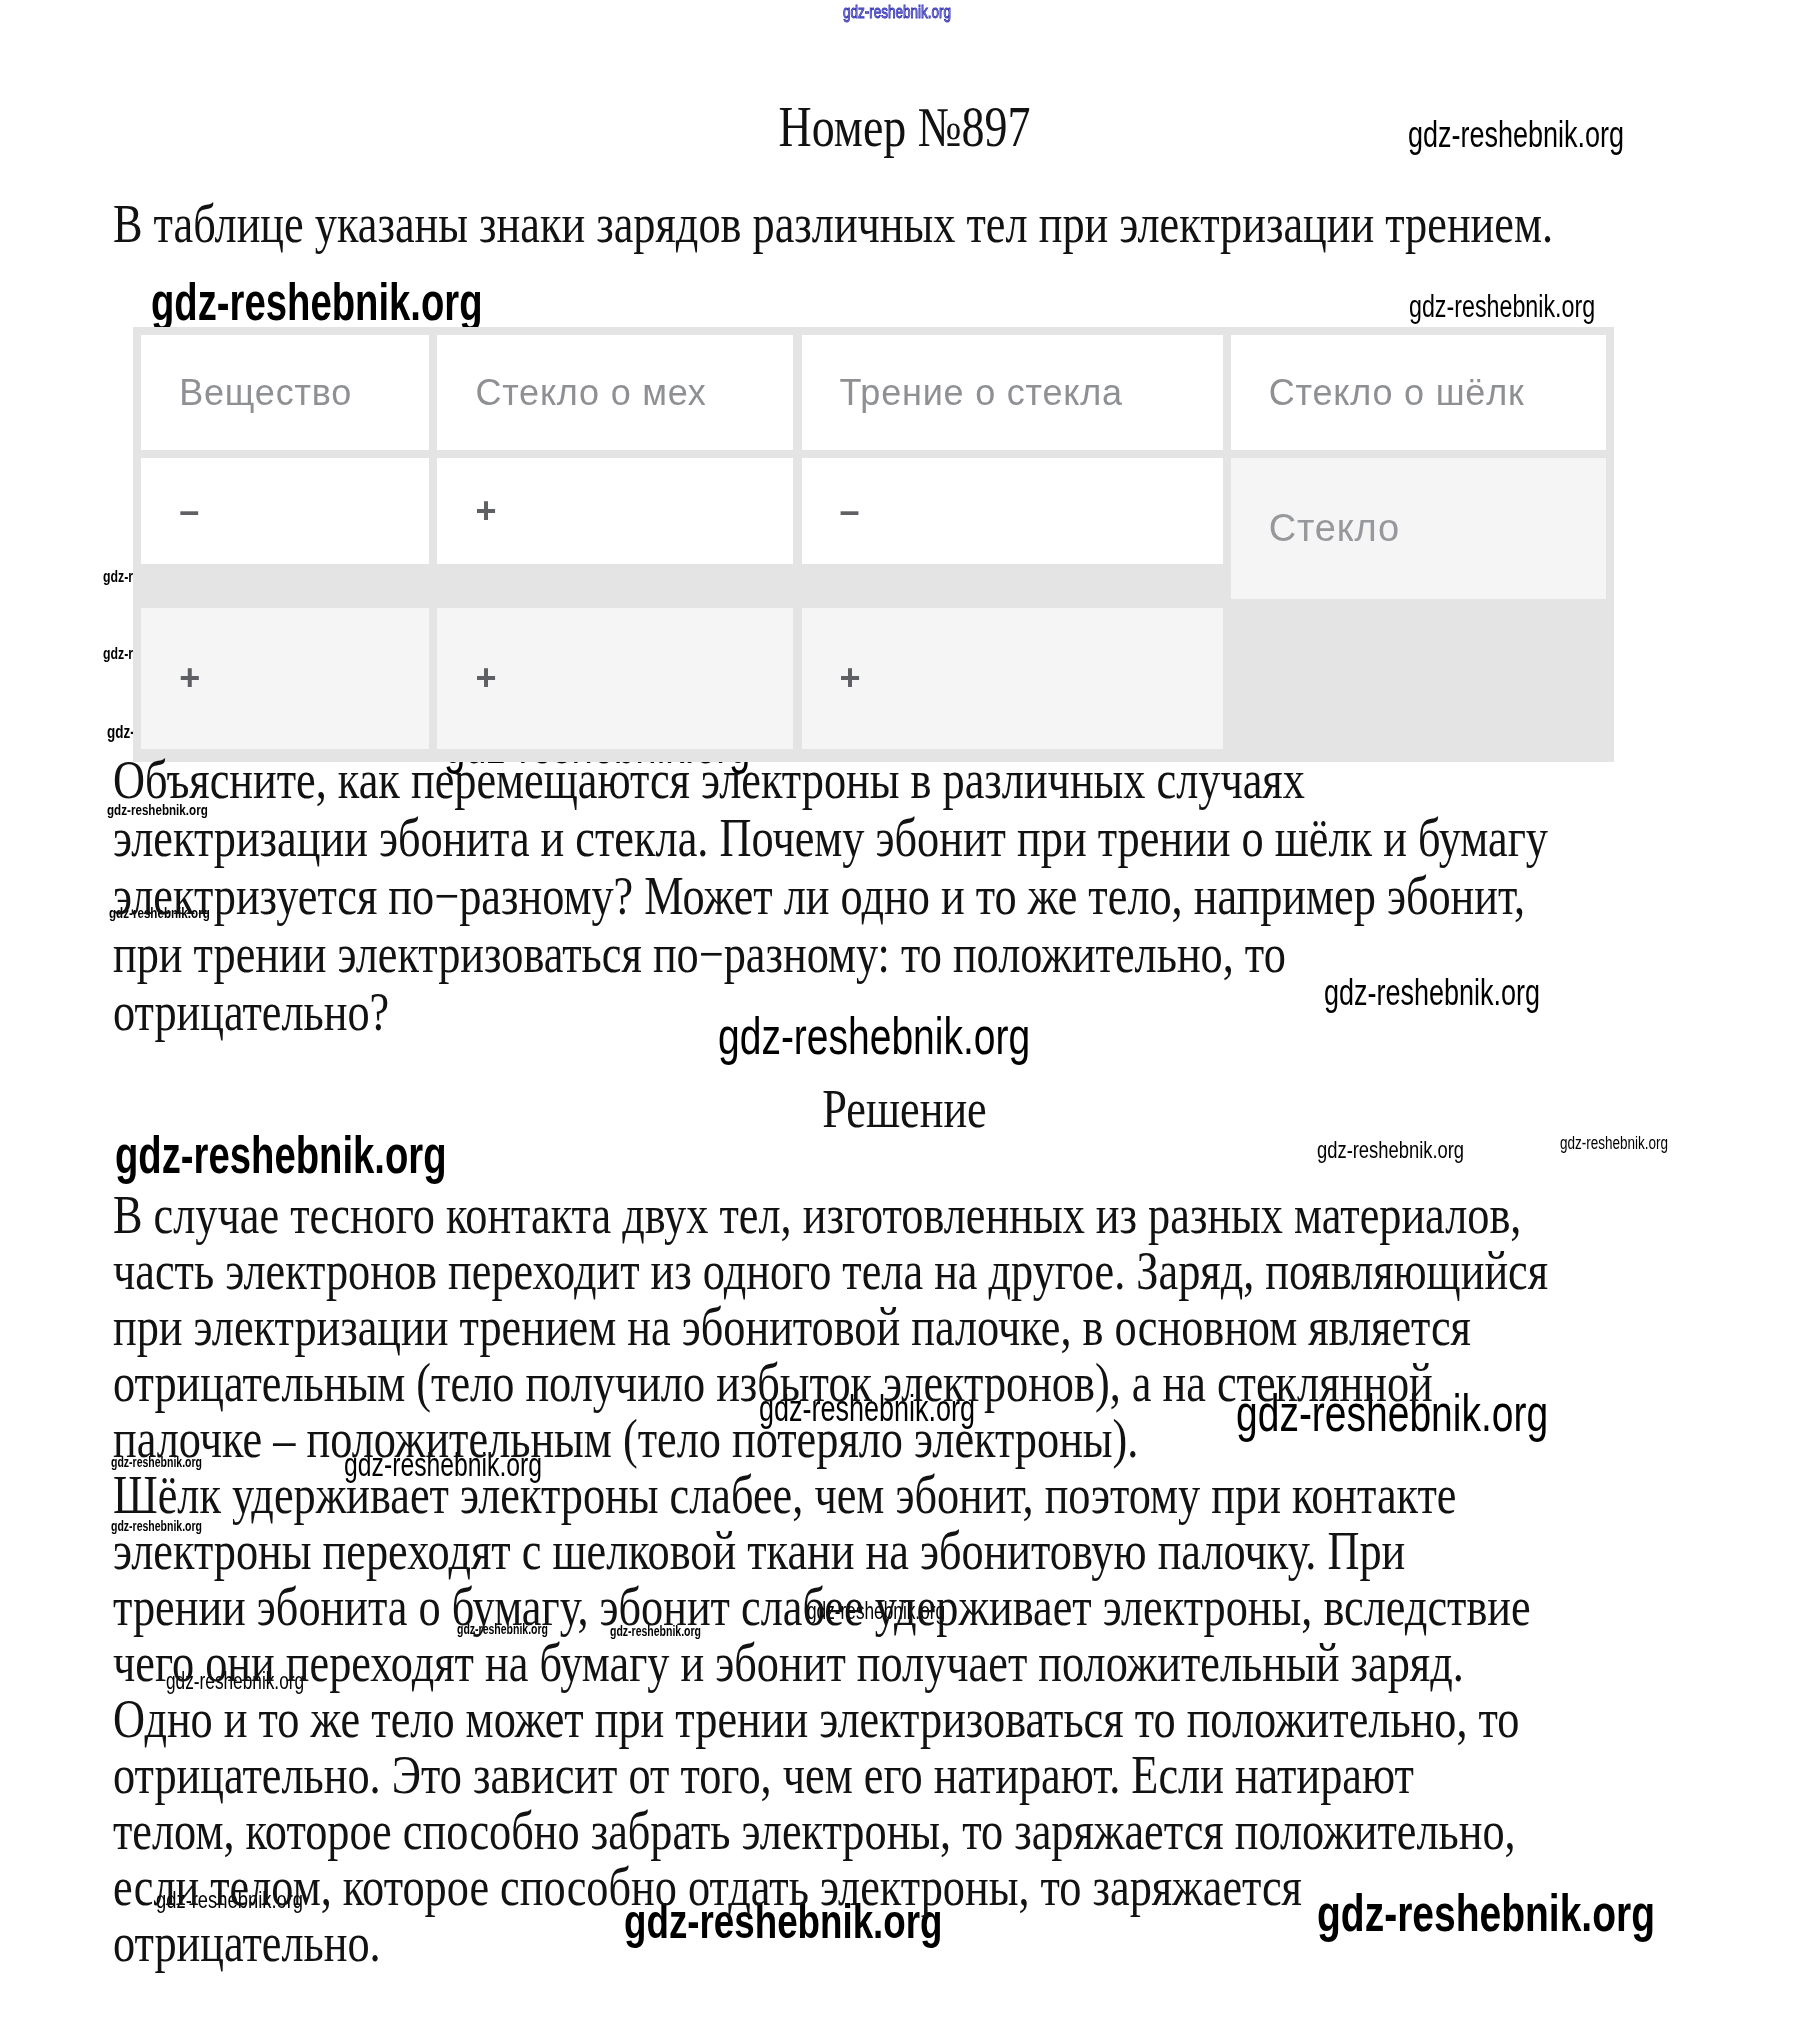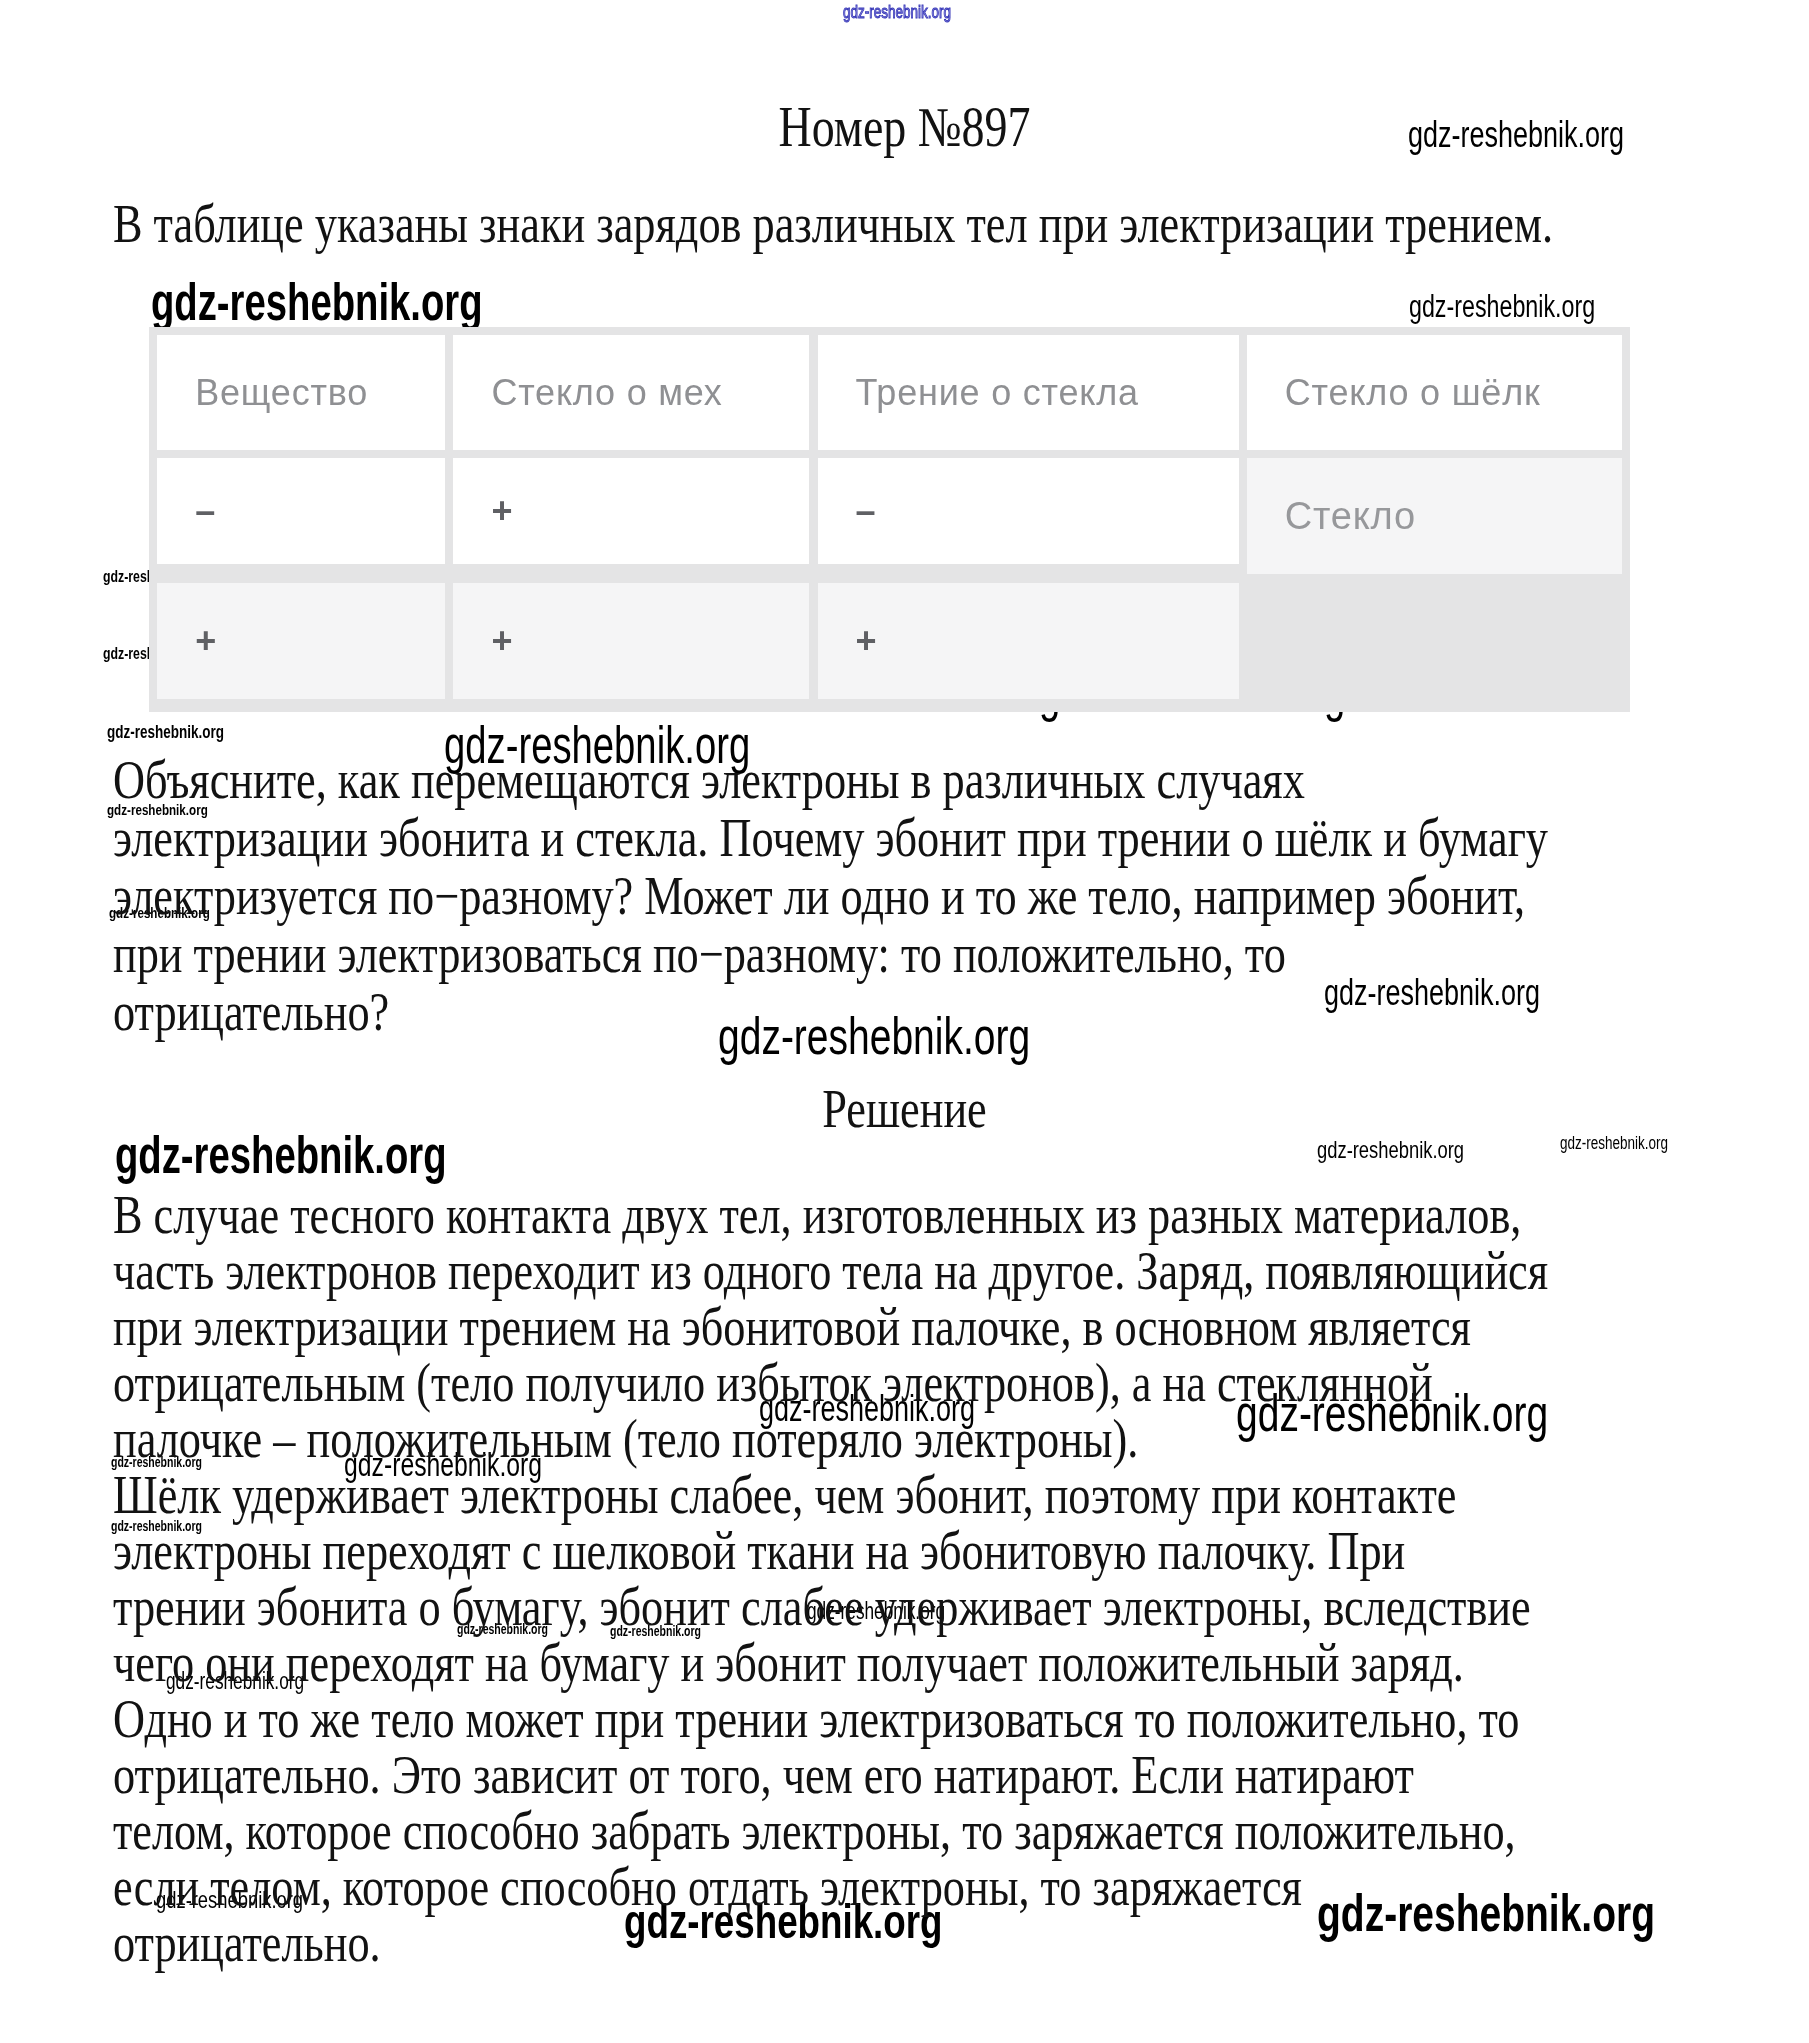--- a/index.html
+++ b/index.html
@@ -33,29 +33,28 @@
     text-align:center; font-size:54px; line-height:65px;
     transform:scaleX(0.82); white-space:nowrap; color:#121212;
   }
   
   .tbl {
     position:absolute; left:133px; top:327px; width:1481px;
     box-sizing:border-box; background:#e4e4e5;
     display:grid; grid-template-columns:288px 356px 421px 375px;
     gap:8.2px; padding:8.2px 8.2px 13px 8.2px;
     font-family:"Liberation Sans", sans-serif;
-    margin-left:16px;
   }
   .cell {
     background:#ffffff; display:flex; align-items:center;
     padding-left:38px; box-sizing:border-box; white-space:nowrap;
   }
   .cell.r1 { height:115px; color:#8f9093; font-size:36px; letter-spacing:0.8px; }
   .cell.r2 { height:106px; }
-  .cell.r3 { height:116px; background:#f5f5f6; }
+  .cell.r3 { height:141px; background:#f5f5f6; }
   .substance { color:#97989b; font-size:38px; letter-spacing:0.8px; }
   .sign { color:#5f6064; font-size:36px; font-weight:700; }
   
   .wm {
     position:absolute; font-family:"Liberation Sans", sans-serif;
     color:#000000; white-space:nowrap; line-height:1.08;
     transform:scaleX(0.75); transform-origin:0 0;
   }
   .wm-blue {
     color:#9a9ae8; -webkit-text-stroke:1px #3a3ab8;

